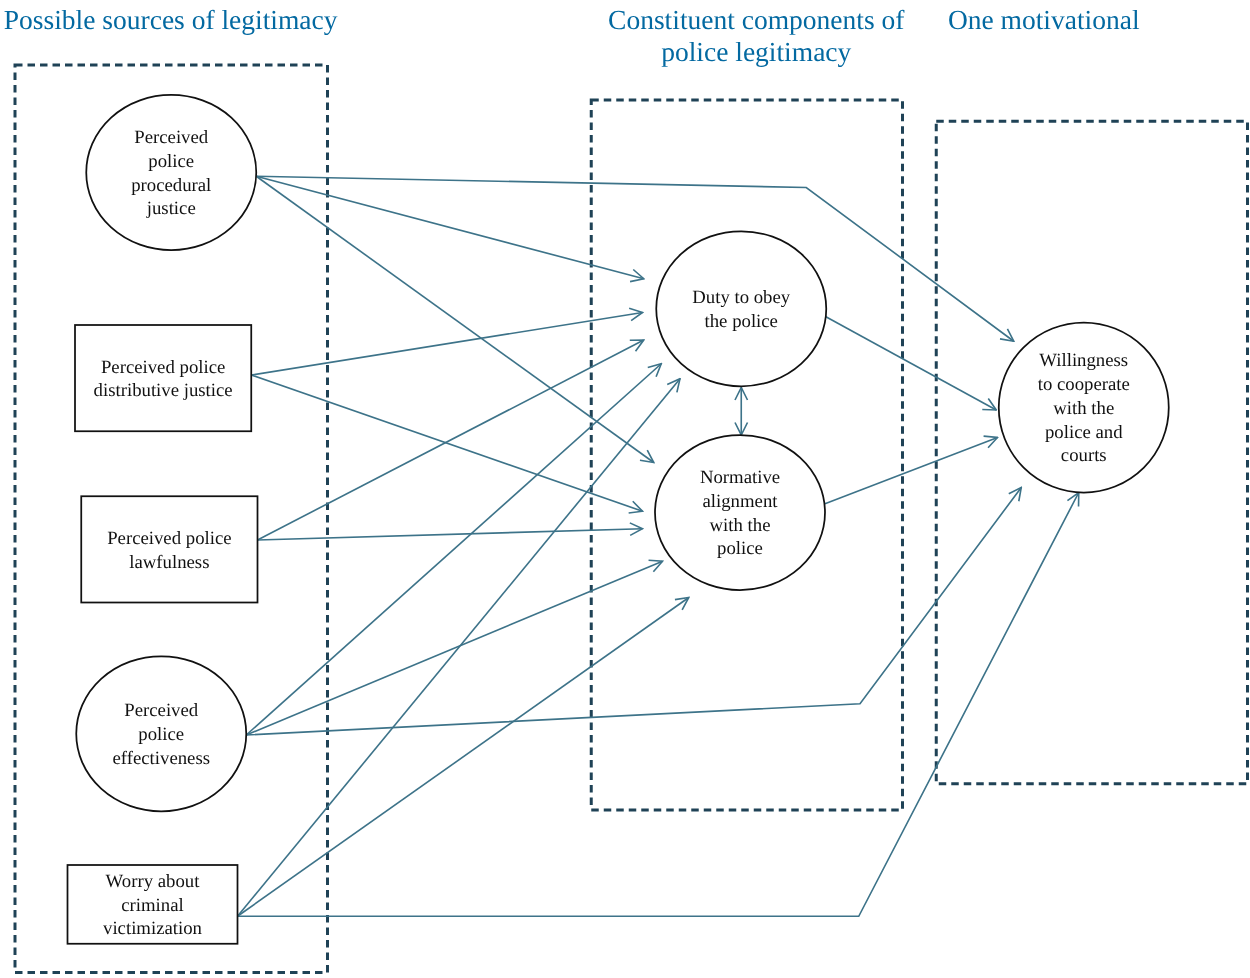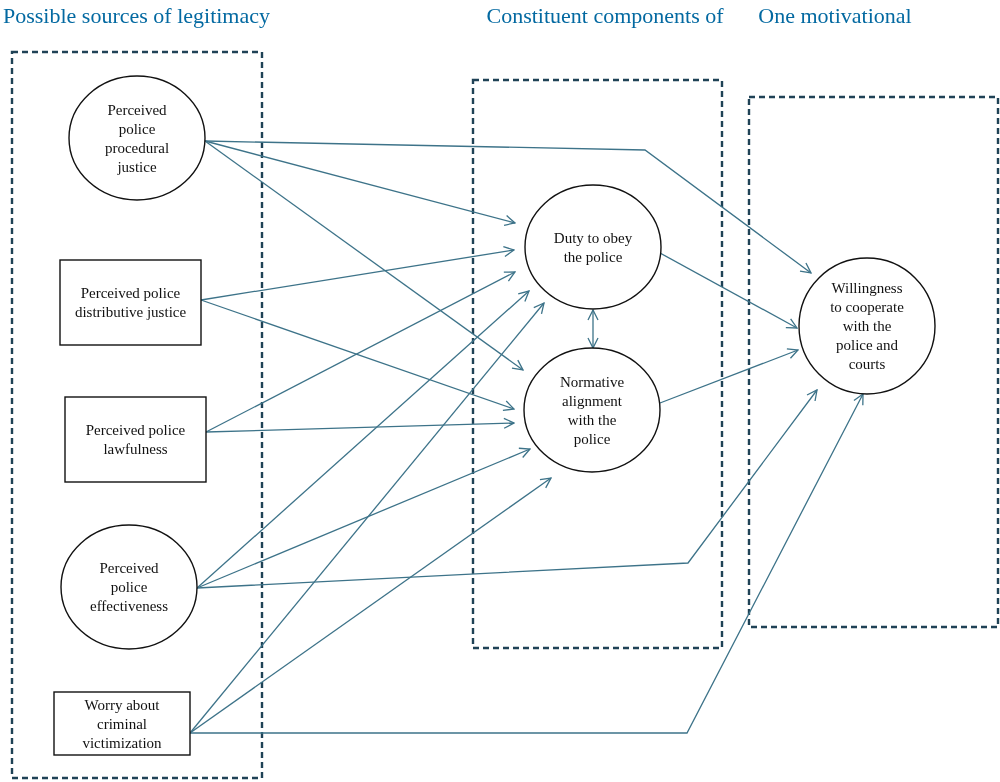--- a/index.html
+++ b/index.html
@@ -14,20 +14,21 @@
   .group-box { fill: none; stroke: #1f4256; stroke-width: 2.4; stroke-dasharray: 6 4; }
   .node-shape { fill: #fff; stroke: #111; stroke-width: 1.4; }
   .arrow { fill: none; stroke: #3d7389; stroke-width: 1.3; }
 </style>
 </head>
 <body>
 
 <div class="heading" id="h-sources">Possible sources of legitimacy</div>
 <div class="heading" id="h-components">
   <div>Constituent components of</div>
+  <div>police legitimacy</div>
 </div>
 <div class="heading" id="h-outcome">
   <div>One motivational</div>
 </div>
 
 <svg id="diagram" width="1000" height="782" viewBox="0 0 1000 782">
   <defs>
     <marker id="ah" viewBox="0 0 12 12" refX="11" refY="6" markerWidth="12" markerHeight="12" markerUnits="userSpaceOnUse" orient="auto-start-reverse">
       <path d="M1,1 L11,6 L1,11" fill="none" stroke="#3d7389" stroke-width="1.3"></path>
     </marker>

